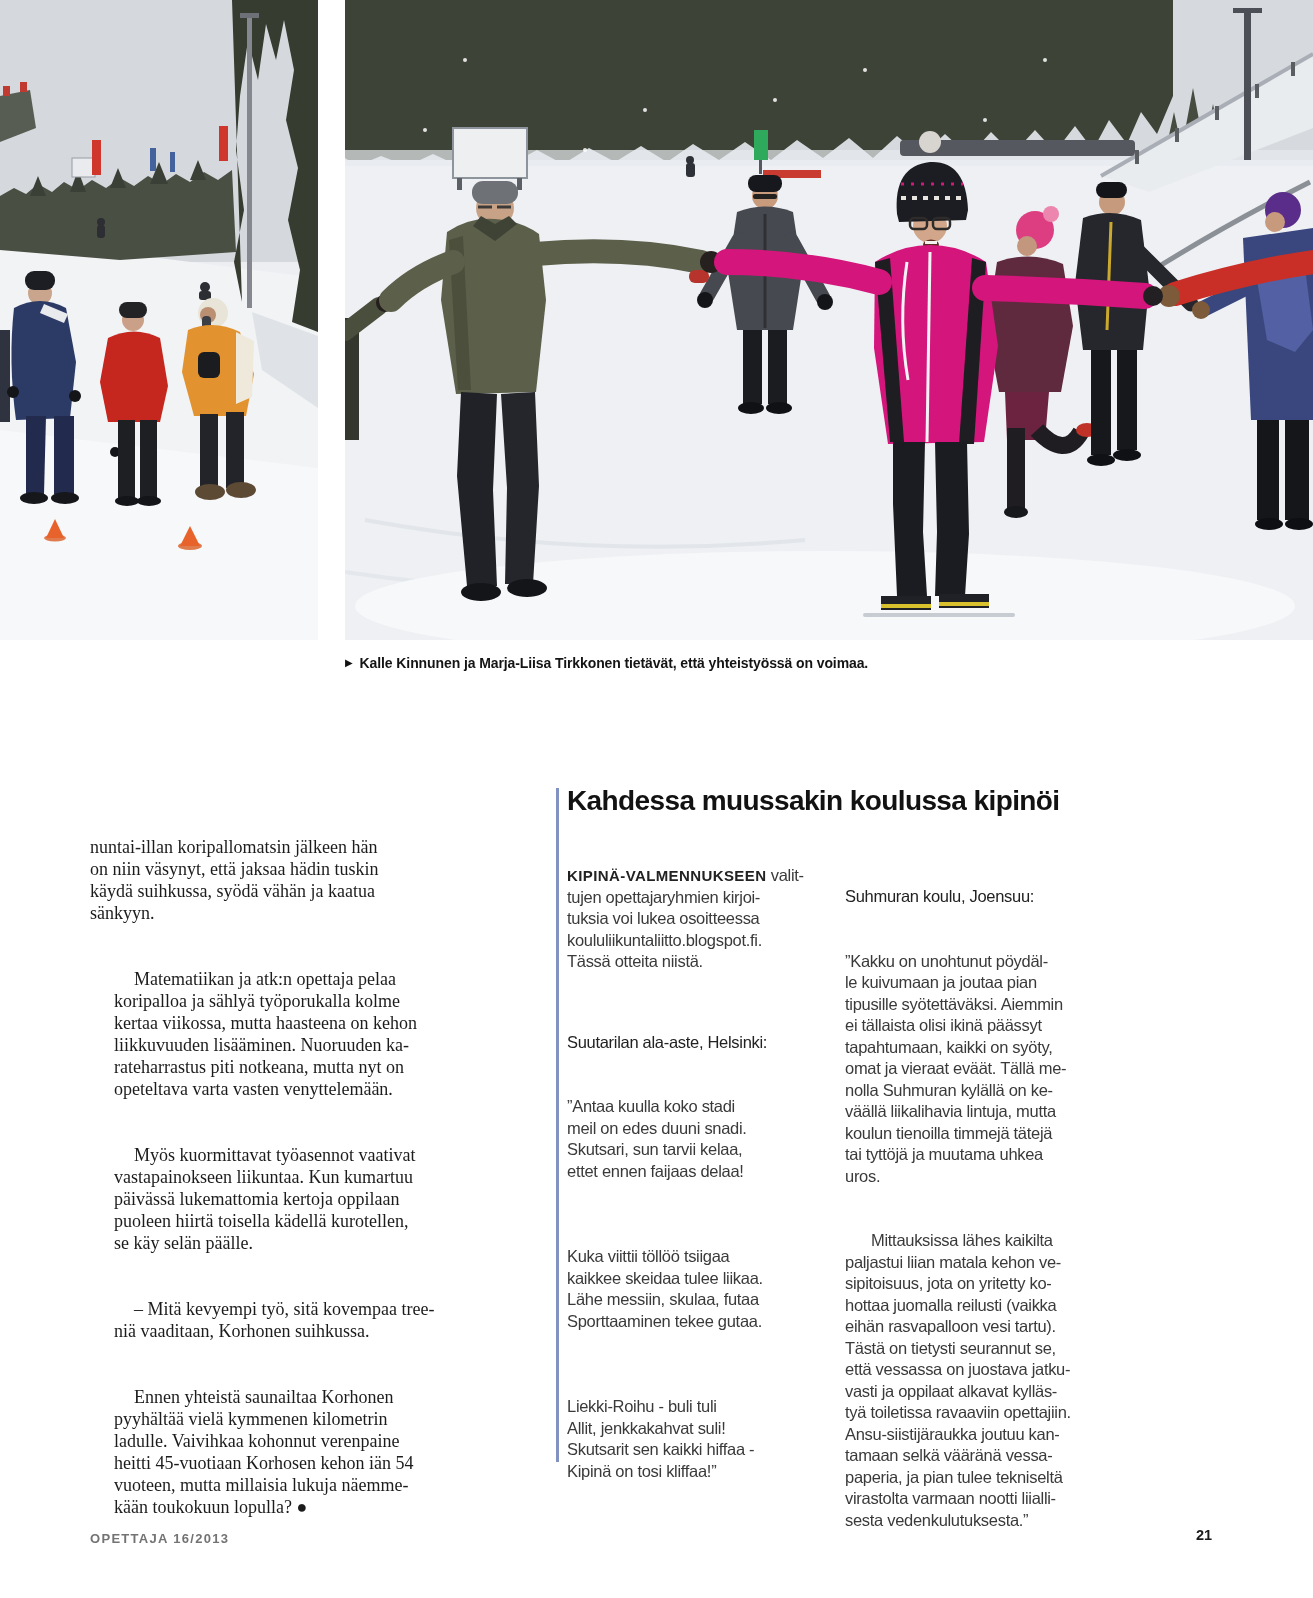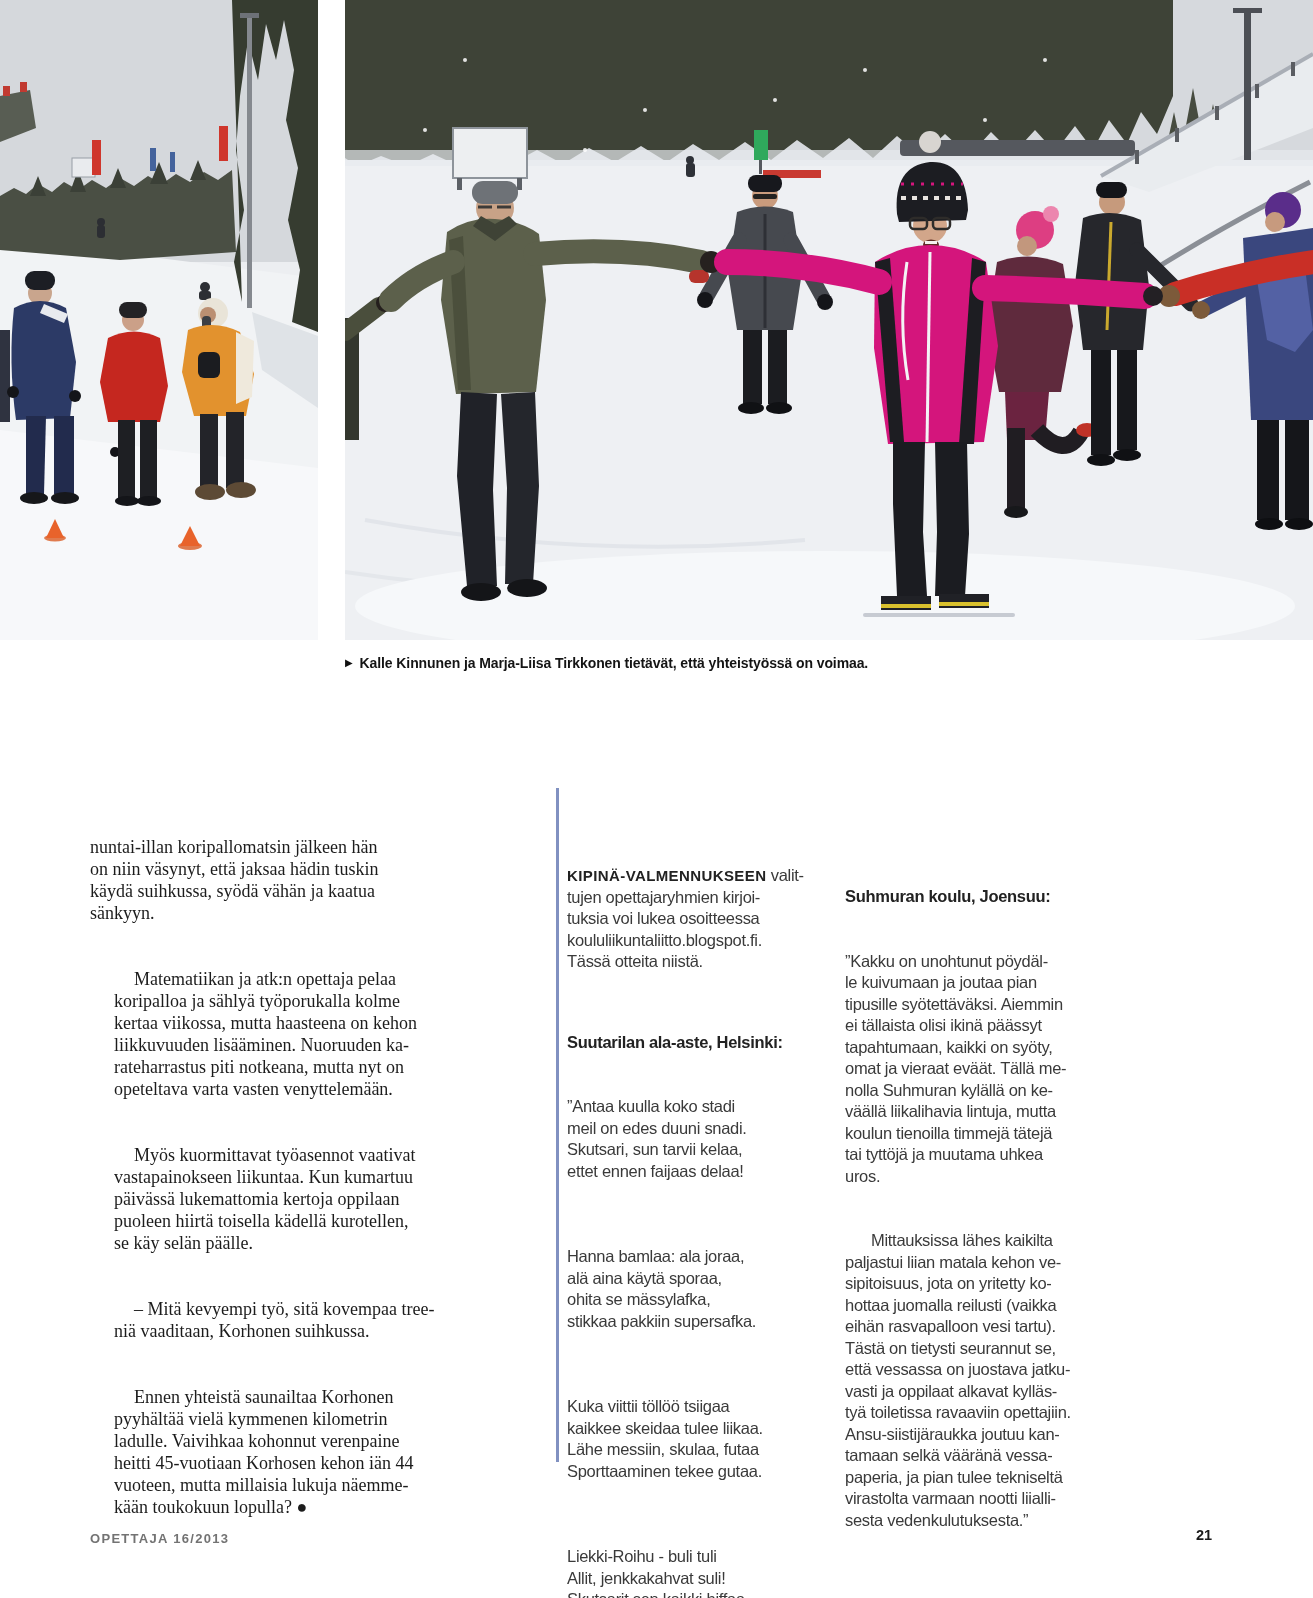--- a/index.html
+++ b/index.html
@@ -13,21 +13,21 @@
             color:#1c1c1c;white-space:pre;}
   .serifcol p{margin:0;}
   .serifcol p.ind{text-indent:20px;margin-left:24px;}
   .note{font-size:15.5px;line-height:22.3px;color:#333;white-space:pre;letter-spacing:-0.2px;margin-top:26px;}
   .rule{width:3px;background:#8191c1;}
   .boxheading{font-weight:bold;font-size:28px;letter-spacing:-0.6px;color:#121212;white-space:pre;}
   .sanscol{font-size:16.5px;line-height:21.5px;color:#3a3a3a;white-space:pre;letter-spacing:-0.3px;}
   .sanscol p{margin:0 0 21px 0;}
   .sanscol p.tight{margin:0;}
   .sanscol p.ind2{text-indent:26px;}
-  .subhead{font-weight:bold;color:#222;}
+  .subhead{font-weight:normal;color:#222;}
   .leadcaps{font-weight:bold;font-size:15px;letter-spacing:0.4px;color:#222;text-align:right;}
   .pfooter{font-weight:bold;font-size:13px;letter-spacing:1.3px;color:#737373;}
   .pageno{font-weight:bold;font-size:14.5px;color:#1a1a1a;}
 </style>
 </head>
 <body>
 
 <div id="page">
 
   <div class="abs photo" style="left:0;top:8;width:318px;height:640px;">
@@ -289,46 +289,43 @@
     <p class="ind">Myös kuormittavat työasennot vaativat
 vastapainokseen liikuntaa. Kun kumartuu
 päivässä lukemattomia kertoja oppilaan
 puoleen hiirtä toisella kädellä kurotellen,
 se käy selän päälle.</p>
     <p class="ind">– Mitä kevyempi työ, sitä kovempaa tree-
 niä vaaditaan, Korhonen suihkussa.</p>
     <p class="ind">Ennen yhteistä saunailtaa Korhonen
 pyyhältää vielä kymmenen kilometrin
 ladulle. Vaivihkaa kohonnut verenpaine
-heitti 45-vuotiaan Korhosen kehon iän 44
+heitti 45-vuotiaan Korhosen kehon iän 54
 vuoteen, mutta millaisia lukuja näemme-
 kään toukokuun lopulla? ●</p>
     <div class="note">
       
     </div>
   </div>
 
   <div class="abs rule" style="left: 556px; top: 788px; height: 674px; background: rgb(129, 145, 193);"></div>
 
+  <div class="abs boxheading" style="left:567px;top:785px;width:540px;">Kahdessa muussakin koulussa kipinöi</div>
 
   <div class="abs sanscol" style="left:567px;top:822px;width:265px;">
     <p style="margin-bottom:16px;"><span class="leadcaps">KIPINÄ-VALMENNUKSEEN</span><span> valit-
 tujen opettajaryhmien kirjoi-
 tuksia voi lukea osoitteessa
 koululiikuntaliitto.blogspot.fi.
 Tässä otteita niistä.</span></p>
     <p class="subhead tight">Suutarilan ala-aste, Helsinki:</p>
     <p>”Antaa kuulla koko stadi
 meil on edes duuni snadi.
 Skutsari, sun tarvii kelaa,
 ettet ennen faijaas delaa!</p>
-    <p>Hanna bamlaa: ala joraa,
-alä aina käytä sporaa,
-ohita se mässylafka,
-stikkaa pakkiin supersafka.</p>
     <p>Kuka viittii töllöö tsiigaa
 kaikkee skeidaa tulee liikaa.
 Lähe messiin, skulaa, futaa
 Sporttaaminen tekee gutaa.</p>
     <p>Liekki-Roihu - buli tuli
 Allit, jenkkakahvat suli!
 Skutsarit sen kaikki hiffaa -
 Kipinä on tosi kliffaa!”</p>
   </div>
 

